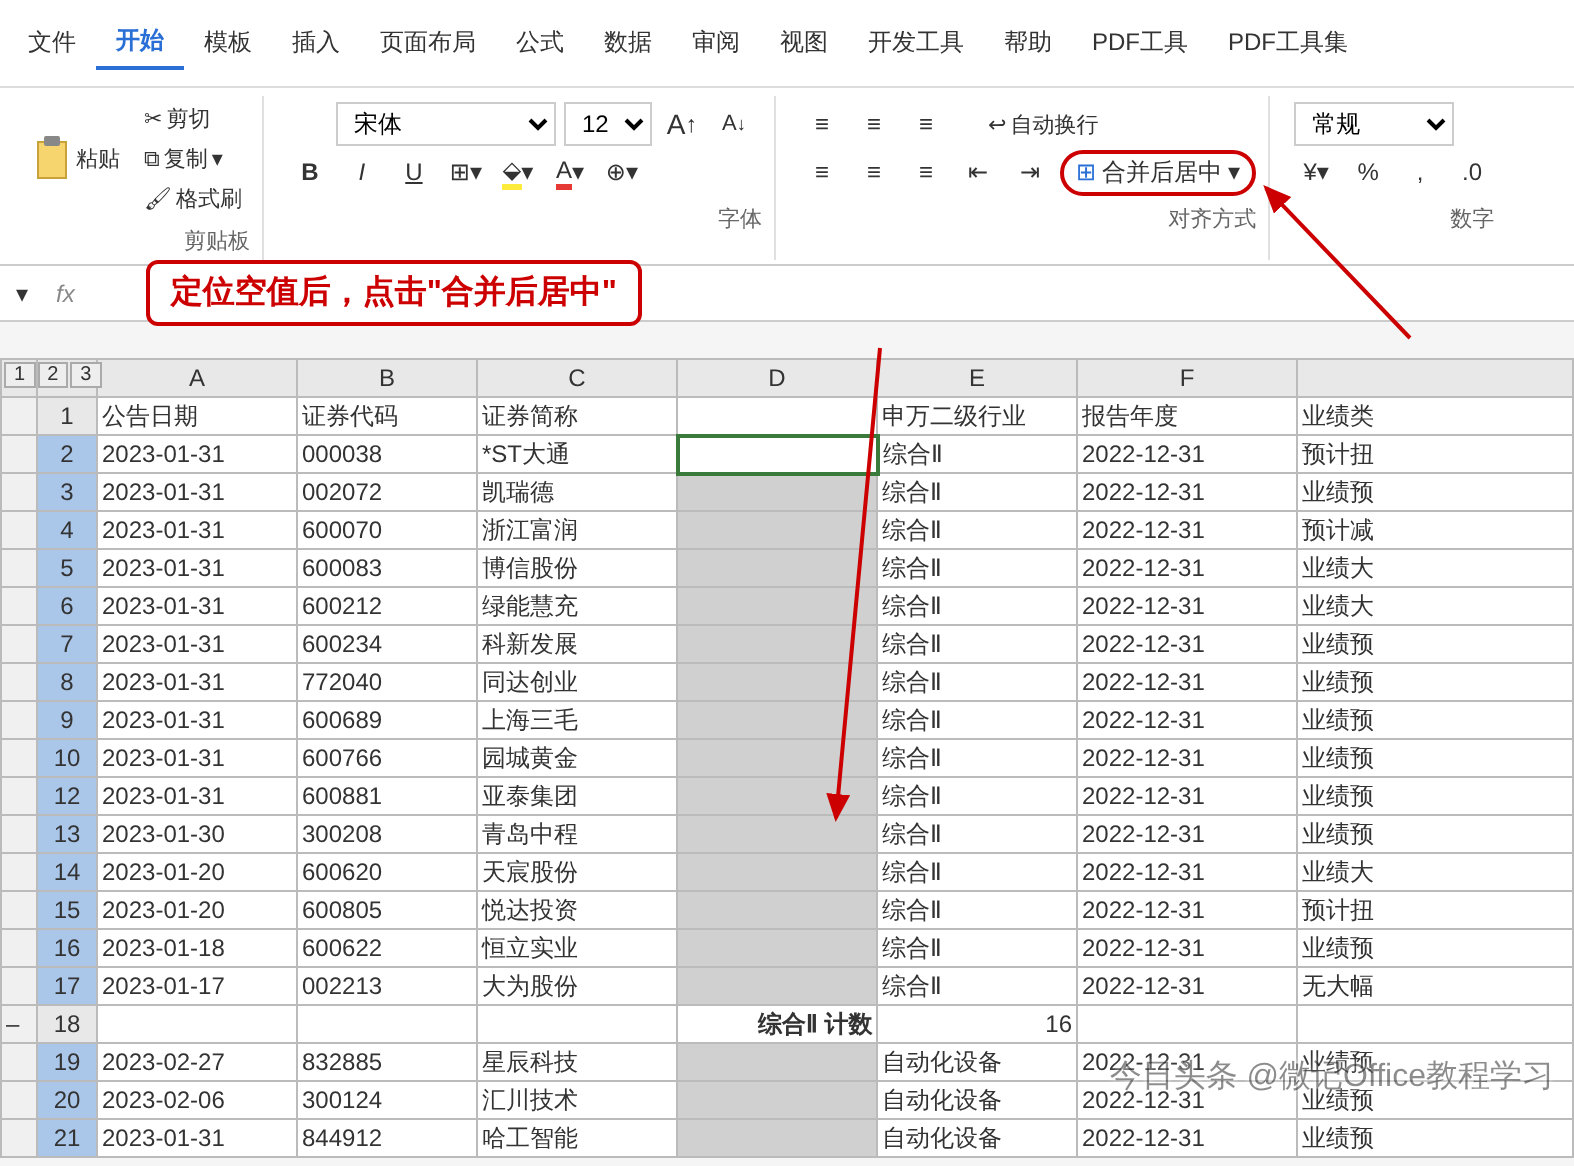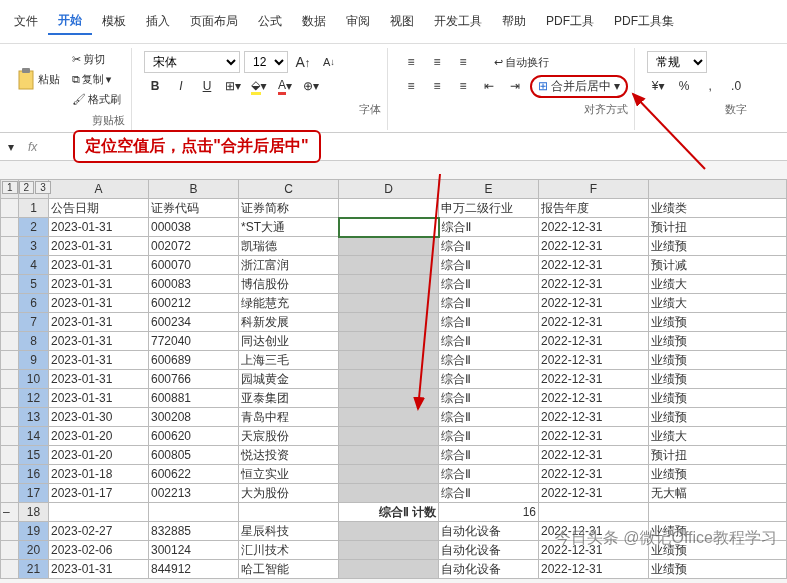--- a/index.html
+++ b/index.html
@@ -8,21 +8,21 @@
 .menubar .mitem { padding: 4px 10px; cursor: pointer; }
 .menubar .mitem.active { color: #2a6fd6; border-bottom: 2px solid #2a6fd6; font-weight: bold; }
 .ribbon { display: flex; background: #fff; border-bottom: 1px solid #ccc; padding: 4px 6px 2px; gap: 6px; }
 .group { display: flex; flex-direction: column; border-right: 1px solid #e0e0e0; padding: 2px 6px; }
 .group:last-child { border-right: none; }
 .grow { display: flex; align-items: center; gap: 4px; min-height: 24px; }
 .group-label { text-align: right; font-size: 11px; color: #666; margin-top: 4px; }
 .iconbtn { display: inline-flex; align-items: center; justify-content: center; width: 22px; height: 22px; border: 1px solid transparent; cursor: pointer; border-radius: 2px; }
 .textbtn { display: inline-flex; align-items: center; gap: 2px; padding: 2px 4px; cursor: pointer; font-size: 11px; }
 .fontsel { border: 1px solid #ccc; height: 22px; padding: 0 4px; font-size: 12px; background: #fff; }
-.fontsel.wide { width: 96px; }
+.fontsel.wide { width: 110px; margin-left: 24px; }
 .fontsel.narrow { width: 44px; }
 .merge-wrap { border: 2px solid #c00; border-radius: 14px; padding: 1px 6px; display: inline-flex; align-items: center; gap: 3px; }
 .namebox-row { display: flex; align-items: center; background: #fff; border-bottom: 1px solid #ccc; height: 28px; }
 .namebox { width: 90px; border: 1px solid #ccc; margin: 2px 4px; padding: 2px 6px; background: #fff; }
 .fx { padding: 0 6px; color: #888; font-style: italic; }
 .callout { border: 2px solid #c00; border-radius: 6px; padding: 4px 10px; font-size: 16px; color: #c00; font-weight: bold; margin-left: 30px; background: #fff; }
 .grid-wrap { position: relative; background: #fff; }
 .sheet-tabs { position: absolute; left: 2px; top: 2px; display: flex; gap: 1px; }
 .sheet-tabs span { border: 1px solid #aaa; padding: 0 4px; font-size: 10px; background: #eee; cursor: pointer; }
 table.grid { border-collapse: collapse; width: 100%; table-layout: fixed; margin-top: 18px; }
@@ -127,21 +127,21 @@
         <span style="color:#2a6fd6">⊞</span>
         <span>合并后居中</span>
         <span>▾</span>
       </span>
     </div>
     <div class="group-label">对齐方式</div>
   </div>
 
   <div class="group">
     <div class="grow">
-        <select class="fontsel" style="width:60px"><option>常规</option></select>
+        <select class="fontsel" style="width:80px"><option>常规</option></select>
       </div>
     <div class="grow">
       <span class="iconbtn">¥▾</span>
       <span class="iconbtn">%</span>
       <span class="iconbtn">,</span>
       <span class="iconbtn">.0</span>
     </div>
     <div class="group-label">数字</div>
   </div>
 </div>

